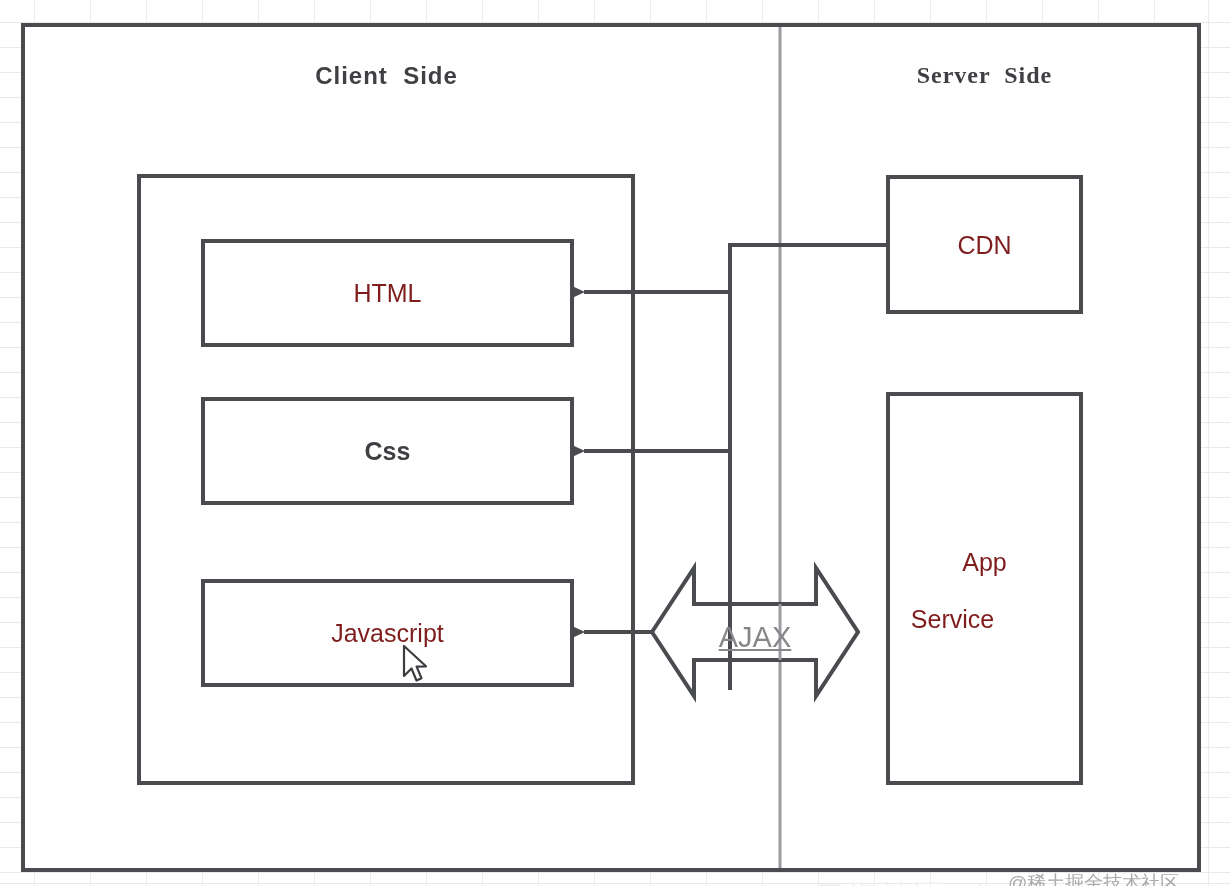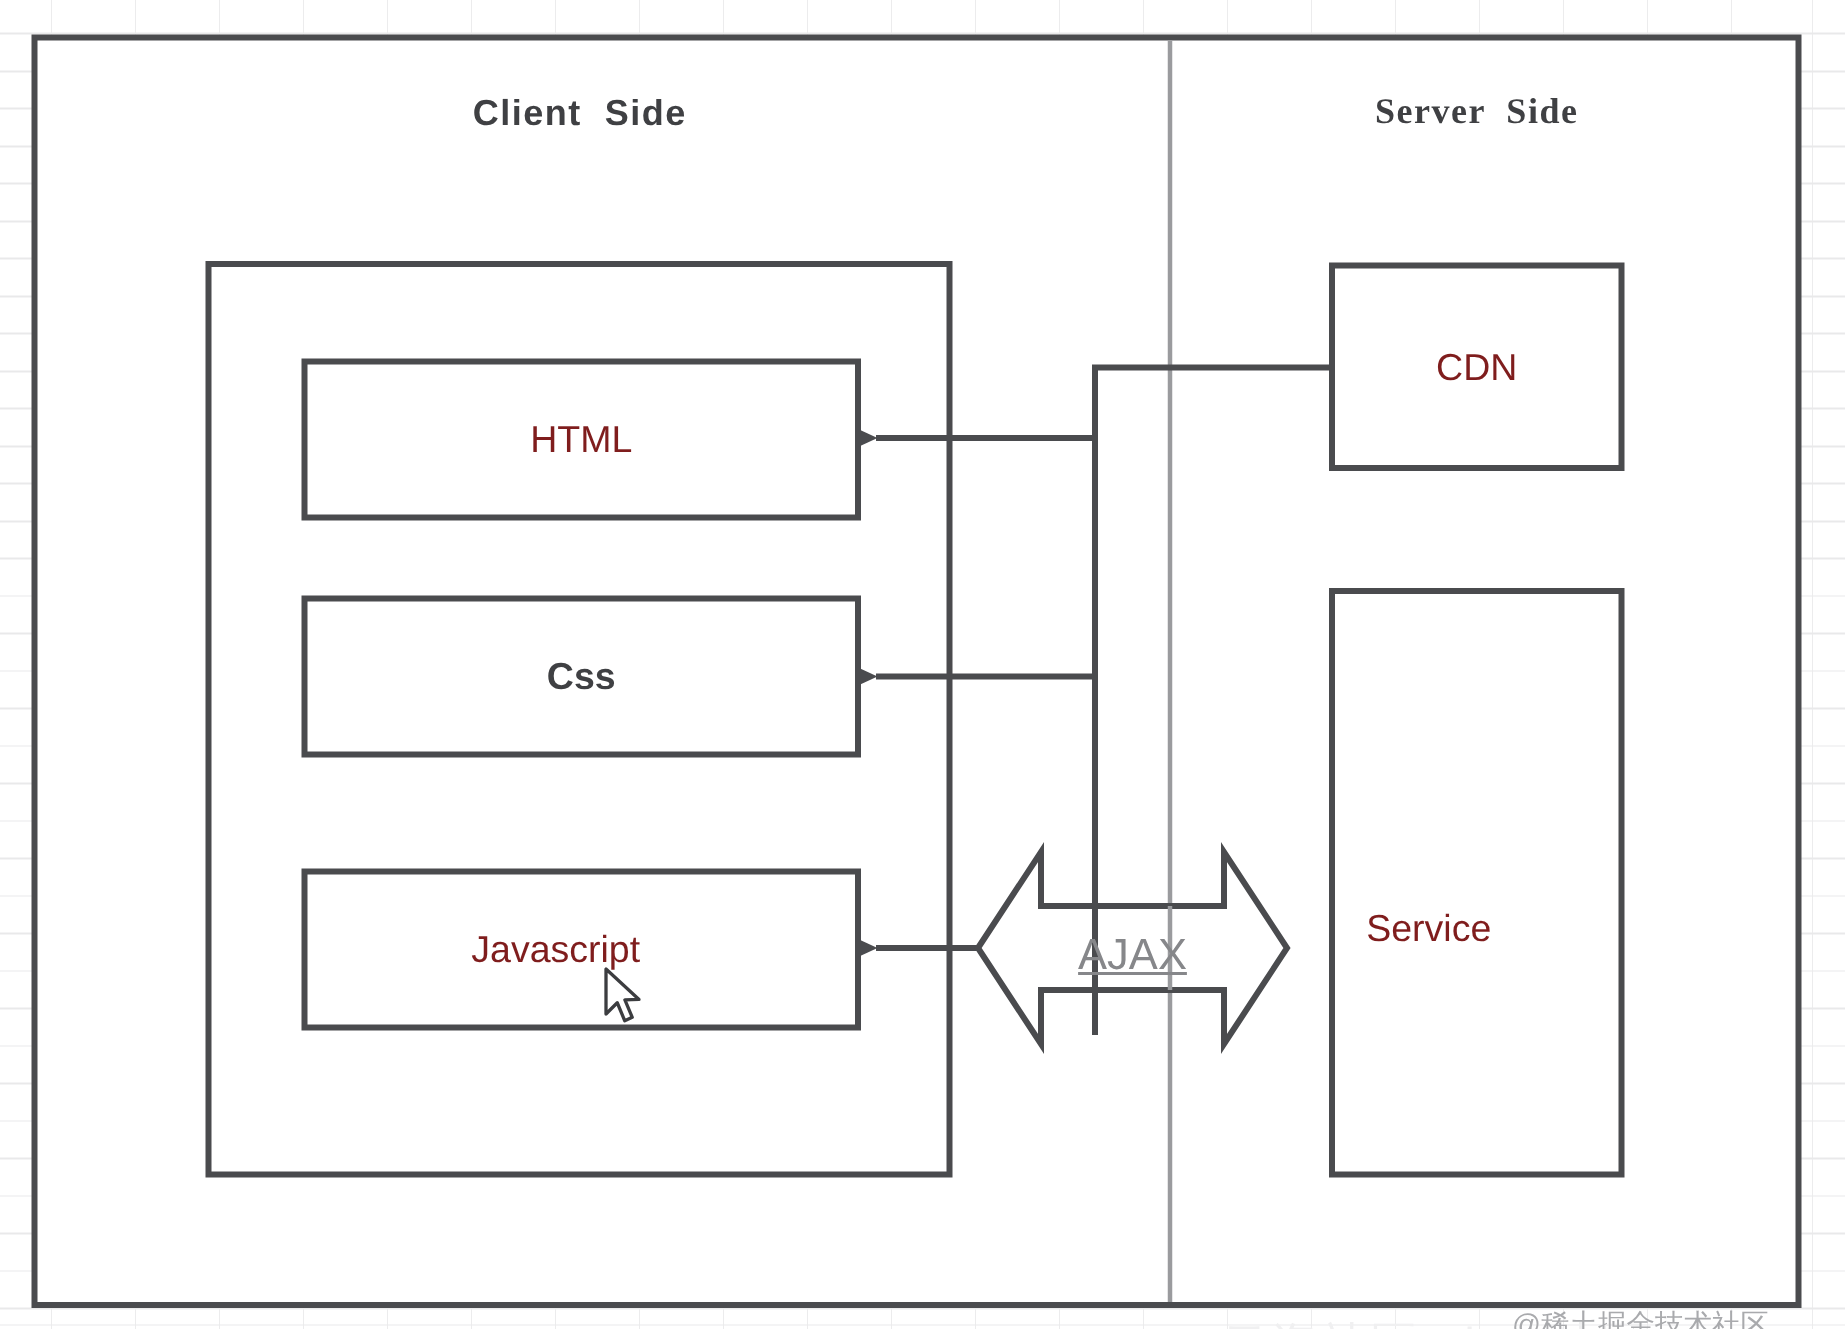--- a/index.html
+++ b/index.html
@@ -127,24 +127,25 @@
   </svg>
 
   <div class="lbl lbl-heading" style="left:239px; top:62px; width:295px;">Client  Side</div>
 
   <div class="lbl lbl-heading" style="left:837px; top:62px; width:295px;font-family:Liberation Serif, serif;">Server  Side</div>
 
   <div class="lbl lbl-box-strong" style="left:203px; top:437px; width:369px;">Css</div>
 
   <div class="lbl lbl-box" style="left:203px; top:279px; width:369px;">HTML</div>
 
-  <div class="lbl lbl-box" style="left:186px; top:619px; width:369px;">Javascript</div>
+  <div class="lbl lbl-box" style="left:203px; top:619px; width:369px;">Javascript</div>
 
   <div class="lbl lbl-box" style="left:888px; top:231px; width:193px;">CDN</div>
 
+  <div class="lbl lbl-box" style="left:888px; top:548px; width:193px;">App</div>
 
   <div class="lbl lbl-box" style="left:856px; top:605px; width:193px;">Service</div>
 
   <div class="lbl lbl-ajax" style="left:694px; top:621px; width:122px;">AJAX</div>
 
   <div class="wm-main" style="left:1008px; top:842px;margin-top:28px;">@稀土掘金技术社区</div>
 
   <svg id="cursor" width="30" height="42" viewBox="0 0 30 42" style="left:400px; top:644px;">
     <path d="M4,2 L4,32 L11.5,24.5 L16.5,36.5 L21.5,34.2 L16.6,22.6 L26,22.3 Z" fill="#ffffff" stroke="#3c3d40" stroke-width="2.2" stroke-linejoin="round"></path>
   </svg>

